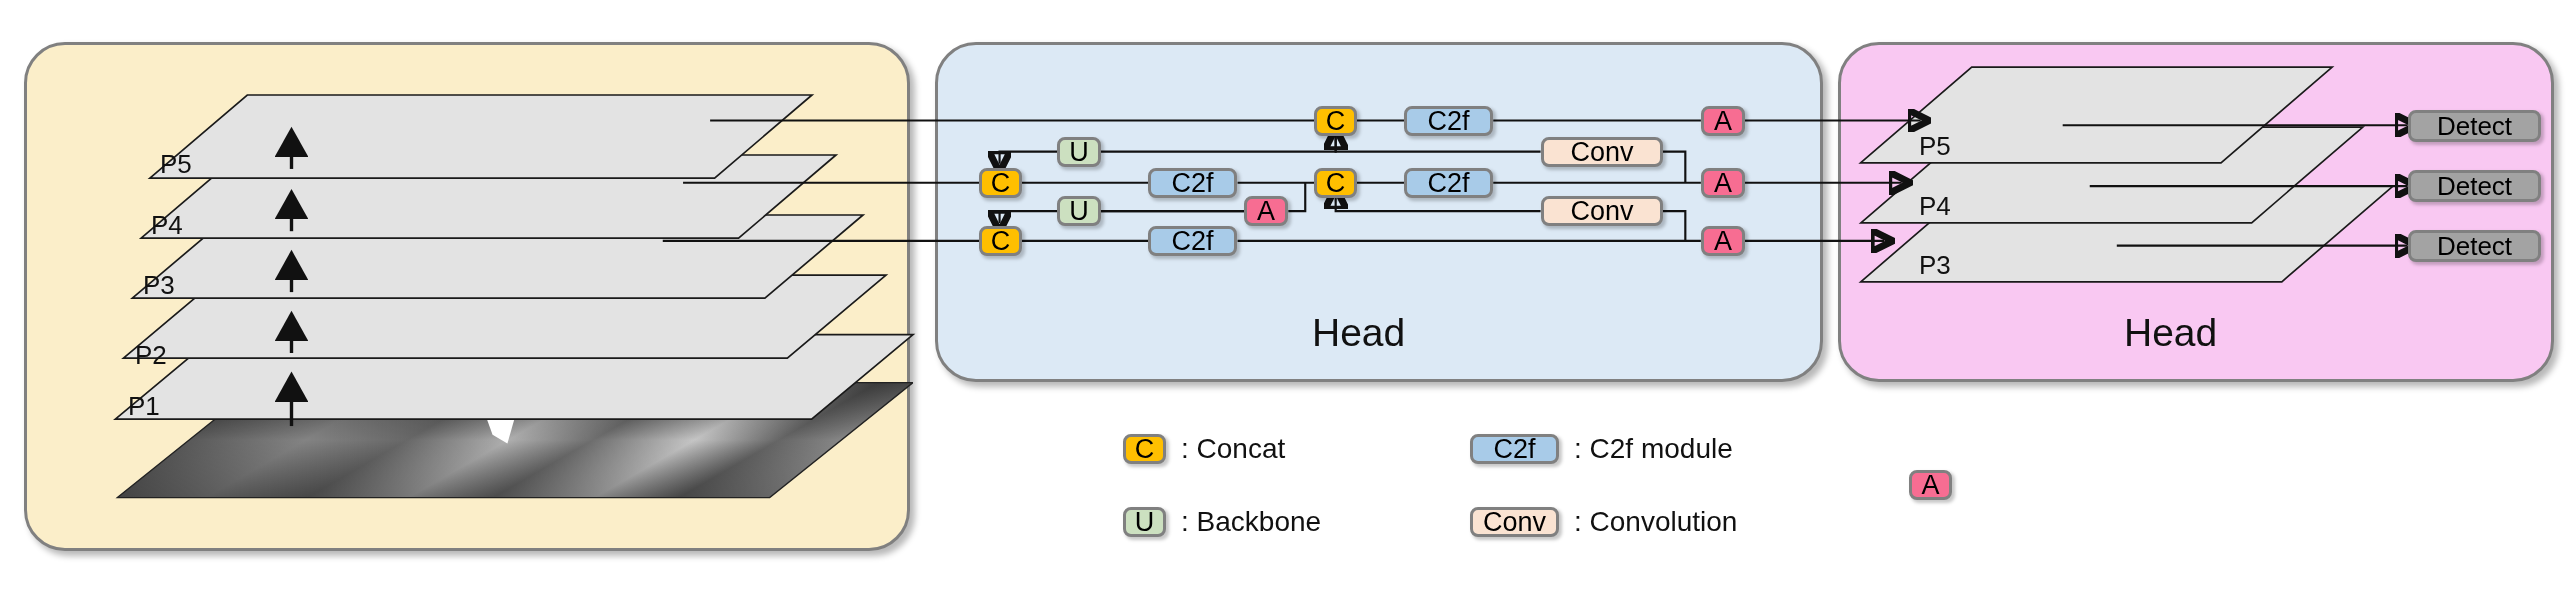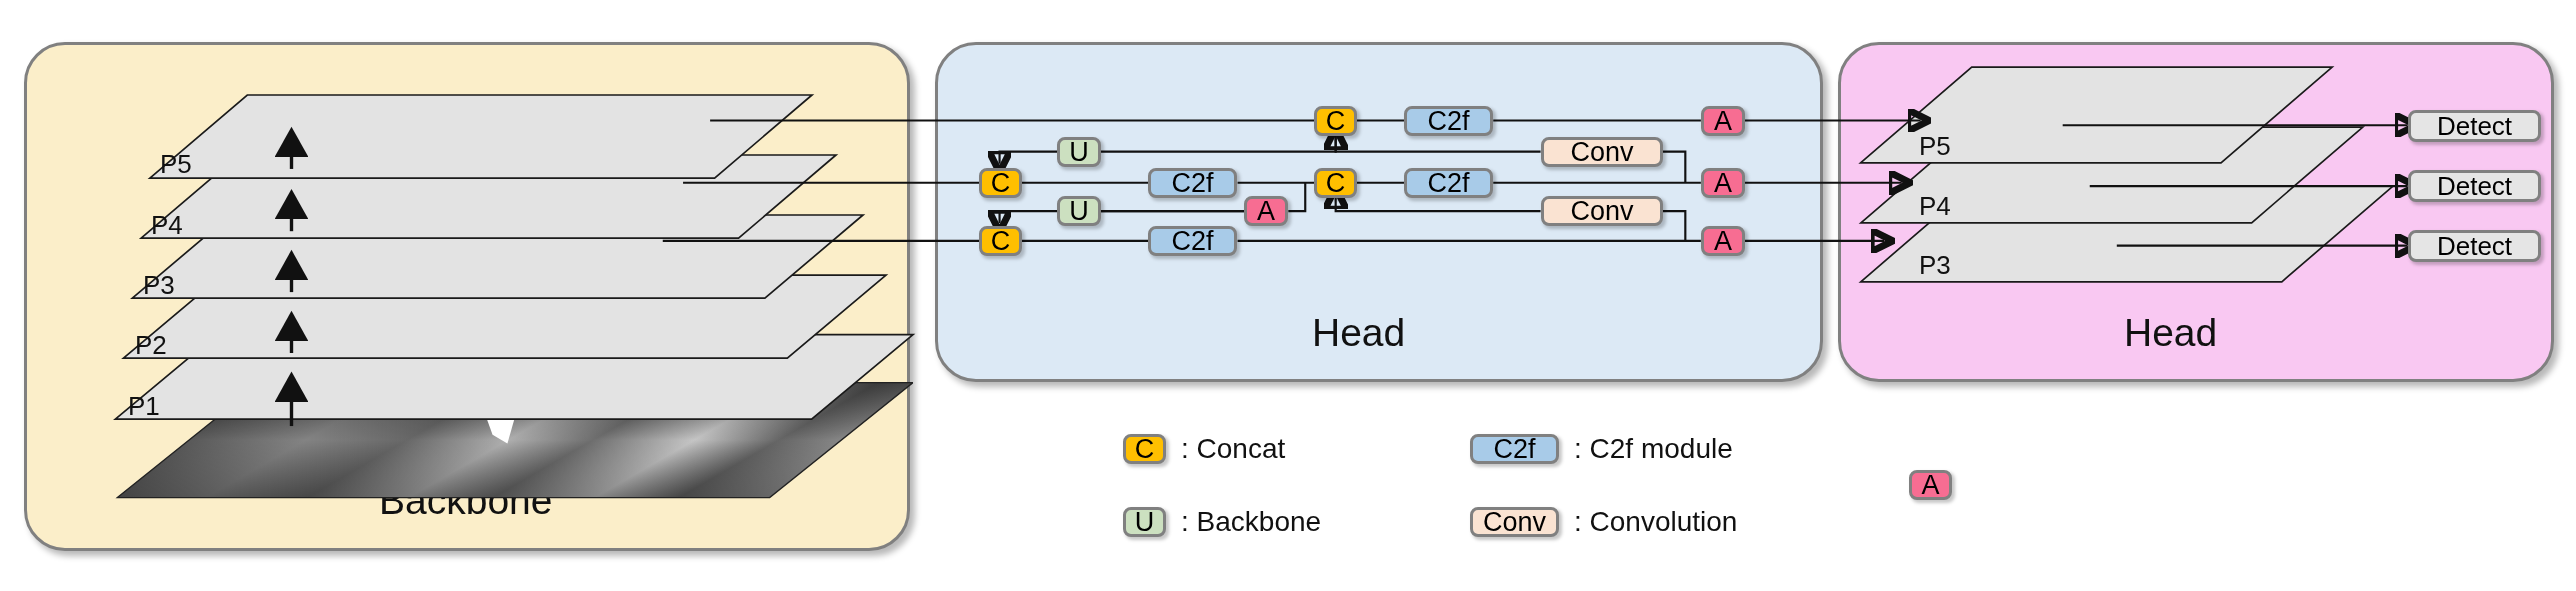--- a/index.html
+++ b/index.html
@@ -48,21 +48,21 @@
     display:flex;align-items:center;justify-content:center;
     color:#000;font-size:27px;line-height:1;
     box-shadow:2.7px 2.7px 3.4px rgba(0,0,0,0.22);
     z-index:6;
   }
   .mod.c    {background:#FFBF00;}
   .mod.u    {background:#CCE0C0;}
   .mod.c2f  {background:#A8CBE8;}
   .mod.conv {background:#FAE3D2;}
   .mod.a    {background:#F76D92;}
-  .mod.det  {background:#e5e5e5;}
+  .mod.det  {background:#a3a3a3;}
 
   
   #wires{position:absolute;left:0;top:0;width:2576px;height:592px;z-index:3;
          pointer-events:none;}
   #wires line,#wires path,#wires polyline{stroke:#111;stroke-width:3.2;fill:none;}
 
   
   #legend{position:absolute;left:1123px;top:433px;width:1190px;height:156px;}
   .leg-item{position:absolute;display:flex;align-items:center;}
   .leg-chip{
@@ -116,21 +116,21 @@
       <polygon points="110,145 260,20 1290,20 1140,145" fill="#e3e3e3" stroke="#1a1a1a" stroke-width="2.5"></polygon>
     </svg>
   </div>
   <div class="plane-label" style="left:128px;top:391px;z-index:4;">P1</div>
 
   <div class="plane" style="left:41px;top:260px;z-index:2;">
     <svg width="845" height="122" viewBox="0 0 1250 180">
       <polygon points="122,145 268,22 1250,22 1104,145" fill="#e3e3e3" stroke="#1a1a1a" stroke-width="2.5"></polygon>
     </svg>
   </div>
-  <div class="plane-label" style="left:135px;top:330px;z-index:4;">P2</div>
+  <div class="plane-label" style="left:135px;top:340px;z-index:4;">P2</div>
 
   <div class="plane" style="left:41px;top:200px;z-index:2;">
     <svg width="822" height="122" viewBox="0 0 1215 180">
       <polygon points="135,145 280,22 1215,22 1070,145" fill="#e3e3e3" stroke="#1a1a1a" stroke-width="2.5"></polygon>
     </svg>
   </div>
   <div class="plane-label" style="left:143px;top:270px;z-index:4;">P3</div>
 
   <div class="plane" style="left:41px;top:140px;z-index:2;">
     <svg width="795" height="122" viewBox="0 0 1175 180">
@@ -152,21 +152,20 @@
         <path d="M0,0 L9,5 L0,10 z" fill="#111"></path>
       </marker>
     </defs>
     <line x1="30" y1="130" x2="30" y2="90" marker-end="url(#abk)" stroke="#111" stroke-width="5"></line>
     <line x1="30" y1="222" x2="30" y2="182" marker-end="url(#abk)" stroke="#111" stroke-width="5"></line>
     <line x1="30" y1="312" x2="30" y2="272" marker-end="url(#abk)" stroke="#111" stroke-width="5"></line>
     <line x1="30" y1="402" x2="30" y2="362" marker-end="url(#abk)" stroke="#111" stroke-width="5"></line>
     <line x1="30" y1="510" x2="30" y2="452" marker-end="url(#abk)" stroke="#111" stroke-width="5"></line>
   </svg>
 
-  <div class="panel-title" id="title-backbone">Backbone</div>
 
   <div class="plane" style="left:1853px;top:174px;z-index:2;">
     <svg width="541" height="128" viewBox="0 0 800 190">
       <polygon points="10,160 175,18 800,18 635,160" fill="#e3e3e3" stroke="#1a1a1a" stroke-width="2.5"></polygon>
     </svg>
   </div>
   <div class="plane-label" style="left:1919px;top:250px;z-index:4;">P3</div>
 
   <div class="plane" style="left:1853px;top:115px;z-index:2;">
     <svg width="511" height="128" viewBox="0 0 755 190">

